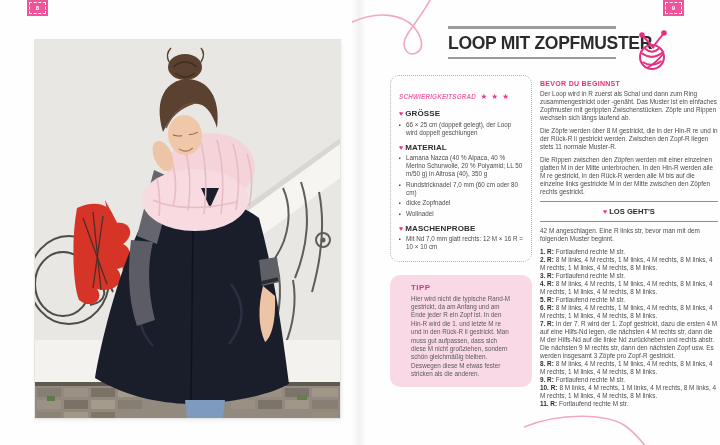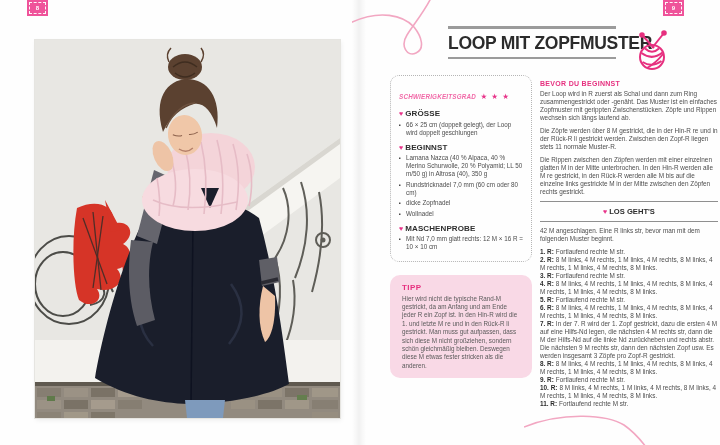--- a/index.html
+++ b/index.html
@@ -32,21 +32,21 @@
   .info-box{border:1px dotted #b5b5b5;border-radius:9px;padding:8px 8px 7px 8px;background:#fefefe;}
   .diff-line{margin:1px 0 3px 0;}
   .diff-label{color:#f168a7;font-style:italic;font-weight:bold;font-size:6.3px;letter-spacing:.2px;}
   .stars{color:#e8348a;font-size:7.5px;letter-spacing:1px;}
   .box-h{font-size:8px;font-weight:bold;color:#2e2e2e;margin:6px 0 2.5px 0;letter-spacing:.1px;}
   .heart{color:#e8348a;font-size:7px;margin-right:2px;}
   .blist{list-style:none;margin:0;padding:0;}
   .blist li{position:relative;padding-left:7px;font-size:6.3px;line-height:8px;color:#4c4c4c;margin-bottom:2.5px;}
   .blist li::before{content:"▪";position:absolute;left:0;top:0;font-size:5.5px;color:#3a3a3a;}
   
-  .tip-box{margin-top:13px;background:#f9d9e6;border-radius:10px;padding:8px 12px;}
+  .tip-box{margin-top:13px;background:#f9d9e6;border-radius:10px;padding:8px 21px;}
   .tip-h{font-size:8px;font-weight:bold;color:#e6307f;margin:0 0 3px 0;letter-spacing:.4px;}
   .tip-text{font-size:6.3px;line-height:8.4px;color:#5a5a5a;margin:0;}
   
   .pink-h{font-size:7px;font-weight:bold;color:#e6307f;margin:0 0 3px 0;letter-spacing:.3px;}
   .para{font-size:6.4px;line-height:8px;color:#4d4d4d;margin:0 0 5px 0;}
   .rule{border:none;border-top:1.5px solid #8f8f8f;margin:5px 0;}
   .center-h{text-align:center;font-size:7.6px;font-weight:bold;color:#2c2c2c;margin:5px 0;}
   .rows{list-style:none;margin:4px 0 0 0;padding:0;}
   .rows li{font-size:6.4px;line-height:8px;color:#4d4d4d;}
   .rows b{color:#2c2c2c;margin-right:2px;}
@@ -211,21 +211,21 @@
         <span class="diff-label">SCHWIERIGKEITSGRAD</span>
         <span class="stars">★ ★ ★</span>
       </div>
       <div class="box-h">
         <span class="heart">♥</span><span>GRÖSSE</span>
       </div>
       <ul class="blist">
         <li>66 × 25 cm (doppelt gelegt), der Loop wird doppelt geschlungen</li>
       </ul>
       <div class="box-h">
-        <span class="heart">♥</span><span>BEGINNST</span>
+        <span class="heart">♥</span><span>MATERIAL</span>
       </div>
       <ul class="blist">
         <li>Lamana Nazca (40 % Alpaca, 40 % Merino Schurwolle, 20 % Polyamid; LL 50 m/50 g) in Altrosa (40), 350 g</li>
         <li>Rundstricknadel 7,0 mm (60 cm oder 80 cm)</li>
         <li>dicke Zopfnadel</li>
         <li>Wollnadel</li>
       </ul>
       <div class="box-h">
         <span class="heart">♥</span><span>MASCHENPROBE</span>
       </div>

